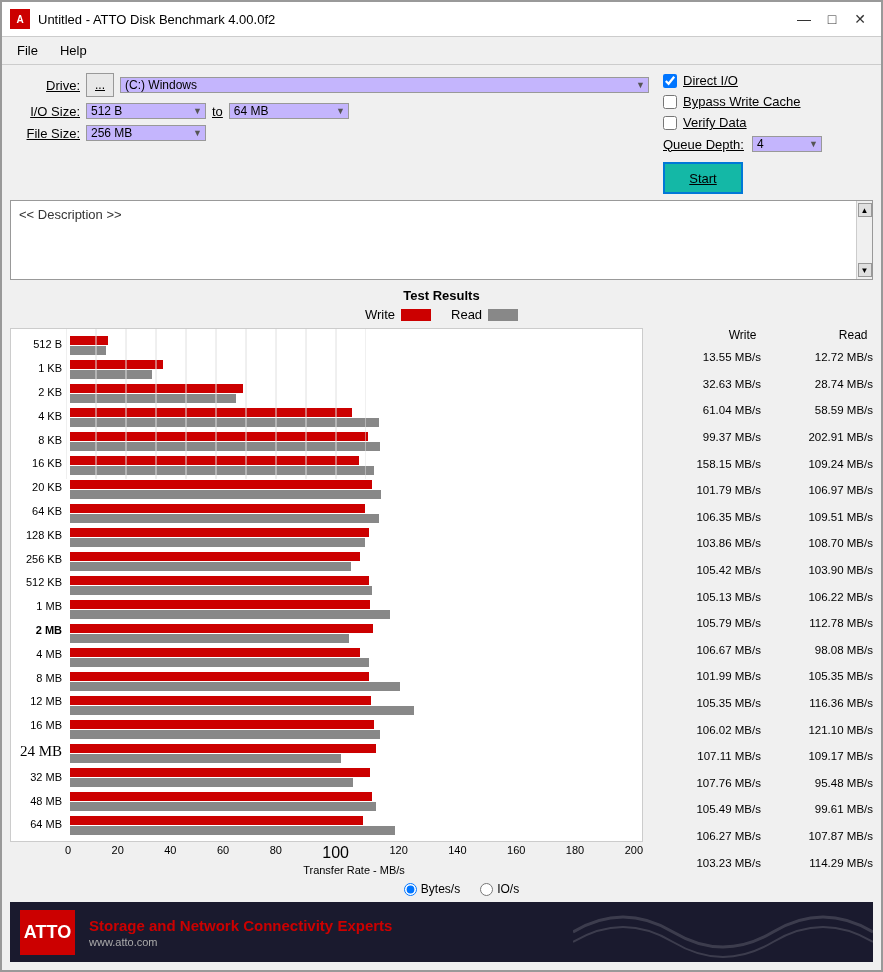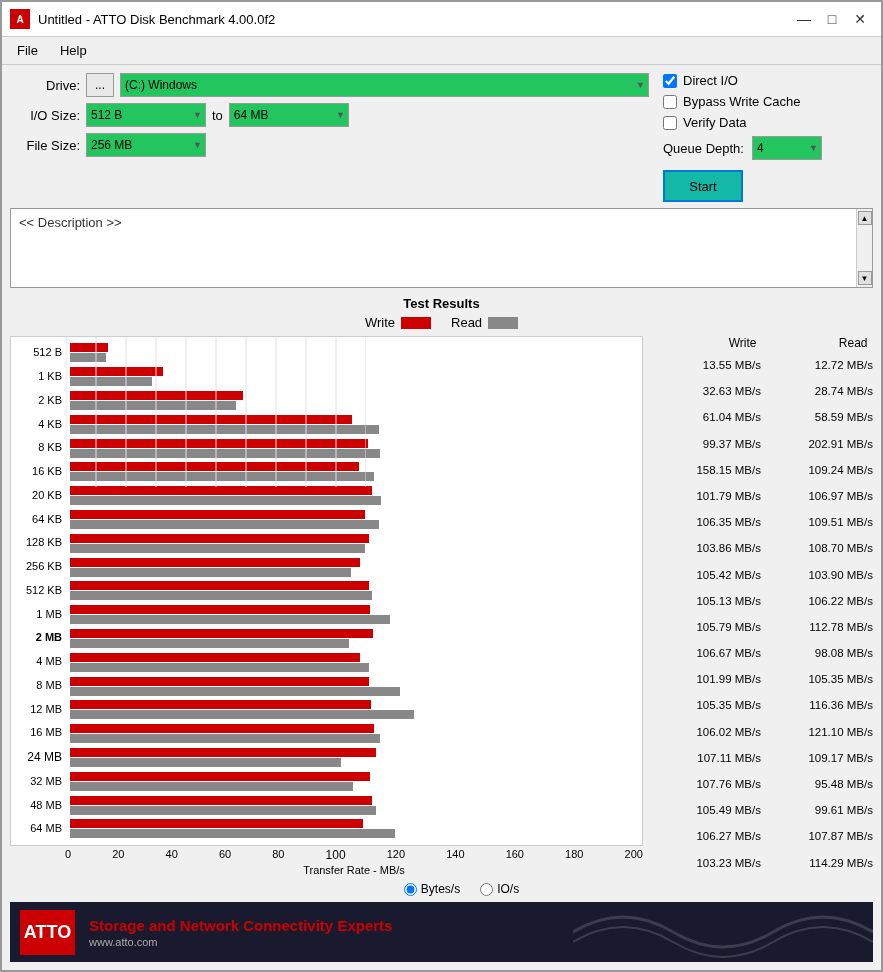--- a/index.html
+++ b/index.html
@@ -76,20 +76,21 @@
     }
     .content-area {
       flex: 1;
       display: flex;
       flex-direction: column;
       padding: 8px;
     }
     .top-controls {
       display: flex;
       gap: 4px;
+      text-decoration: underline;
     }
     .left-controls {
       flex: 1;
       display: flex;
       flex-direction: column;
       gap: 6px;
     }
     .right-controls {
       width: 220px;
       display: flex;
@@ -124,23 +125,23 @@
       position: absolute;
       right: 4px;
       top: 50%;
       transform: translateY(-50%);
       font-size: 9px;
       pointer-events: none;
       color: #555;
     }
     select {
       width: 100%;
-      height: 24px;
+      height: 16px;
       border: 1px solid #999;
-      background: #22c55e;
+      background: #c4b5fd;
       padding: 0 4px;
       font-size: 12px;
       appearance: none;
       -webkit-appearance: none;
     }
     .size-select-wrapper {
       position: relative;
       display: inline-block;
     }
     .size-select-wrapper::after {
@@ -548,21 +549,21 @@
                 <div style="font-size: 11px; line-height: 1; text-align: right;">64 KB</div>
                 <div style="font-size: 11px; line-height: 1; text-align: right;">128 KB</div>
                 <div style="font-size: 11px; line-height: 1; text-align: right;">256 KB</div>
                 <div style="font-size: 11px; line-height: 1; text-align: right;">512 KB</div>
                 <div style="font-size: 11px; line-height: 1; text-align: right;">1 MB</div>
                 <div style="font-size: 11px; line-height: 1; text-align: right; font-weight: bold;">2 MB</div>
                 <div style="font-size: 11px; line-height: 1; text-align: right;">4 MB</div>
                 <div style="font-size: 11px; line-height: 1; text-align: right;">8 MB</div>
                 <div style="font-size: 11px; line-height: 1; text-align: right;">12 MB</div>
                 <div style="font-size: 11px; line-height: 1; text-align: right;">16 MB</div>
-                <div style="font-size: 12px; line-height: 1; text-align: right;">24 MB</div>
+                <div style="font-size: 15px; line-height: 1; text-align: right; font-family: Liberation Serif, serif;">24 MB</div>
                 <div style="font-size: 11px; line-height: 1; text-align: right;">32 MB</div>
                 <div style="font-size: 11px; line-height: 1; text-align: right;">48 MB</div>
                 <div style="font-size: 11px; line-height: 1; text-align: right;">64 MB</div>
               </div>
             <div class="chart-bars-area" id="chart-bars">
               <svg class="grid-lines" id="grid-lines">
                   <line x1="0%" x2="0%" y1="0" y2="100%" stroke="#e0e0e0" stroke-width="1"></line>
                   <line x1="10%" x2="10%" y1="0" y2="100%" stroke="#e0e0e0" stroke-width="1"></line>
                   <line x1="20%" x2="20%" y1="0" y2="100%" stroke="#e0e0e0" stroke-width="1"></line>
                   <line x1="30%" x2="30%" y1="0" y2="100%" stroke="#e0e0e0" stroke-width="1"></line>
@@ -659,21 +660,21 @@
                   <div class="bar bar-read" style="width: 57.145%;"></div>
                 </div>
               </div>
           </div>
           <div class="x-axis" id="x-axis">
               <span style="font-size: 11px;">0</span>
               <span style="font-size: 11px;">20</span>
               <span style="font-size: 11px;">40</span>
               <span style="font-size: 11px;">60</span>
               <span style="font-size: 11px;">80</span>
-              <span style="font-size: 12px;">100</span>
+              <span style="font-size: 16px;">100</span>
               <span style="font-size: 11px;">120</span>
               <span style="font-size: 11px;">140</span>
               <span style="font-size: 11px;">160</span>
               <span style="font-size: 11px;">180</span>
               <span style="font-size: 11px;">200</span>
             </div>
           <div class="x-axis-label">Transfer Rate - MB/s</div>
         </div>
 
         <div class="data-table">

